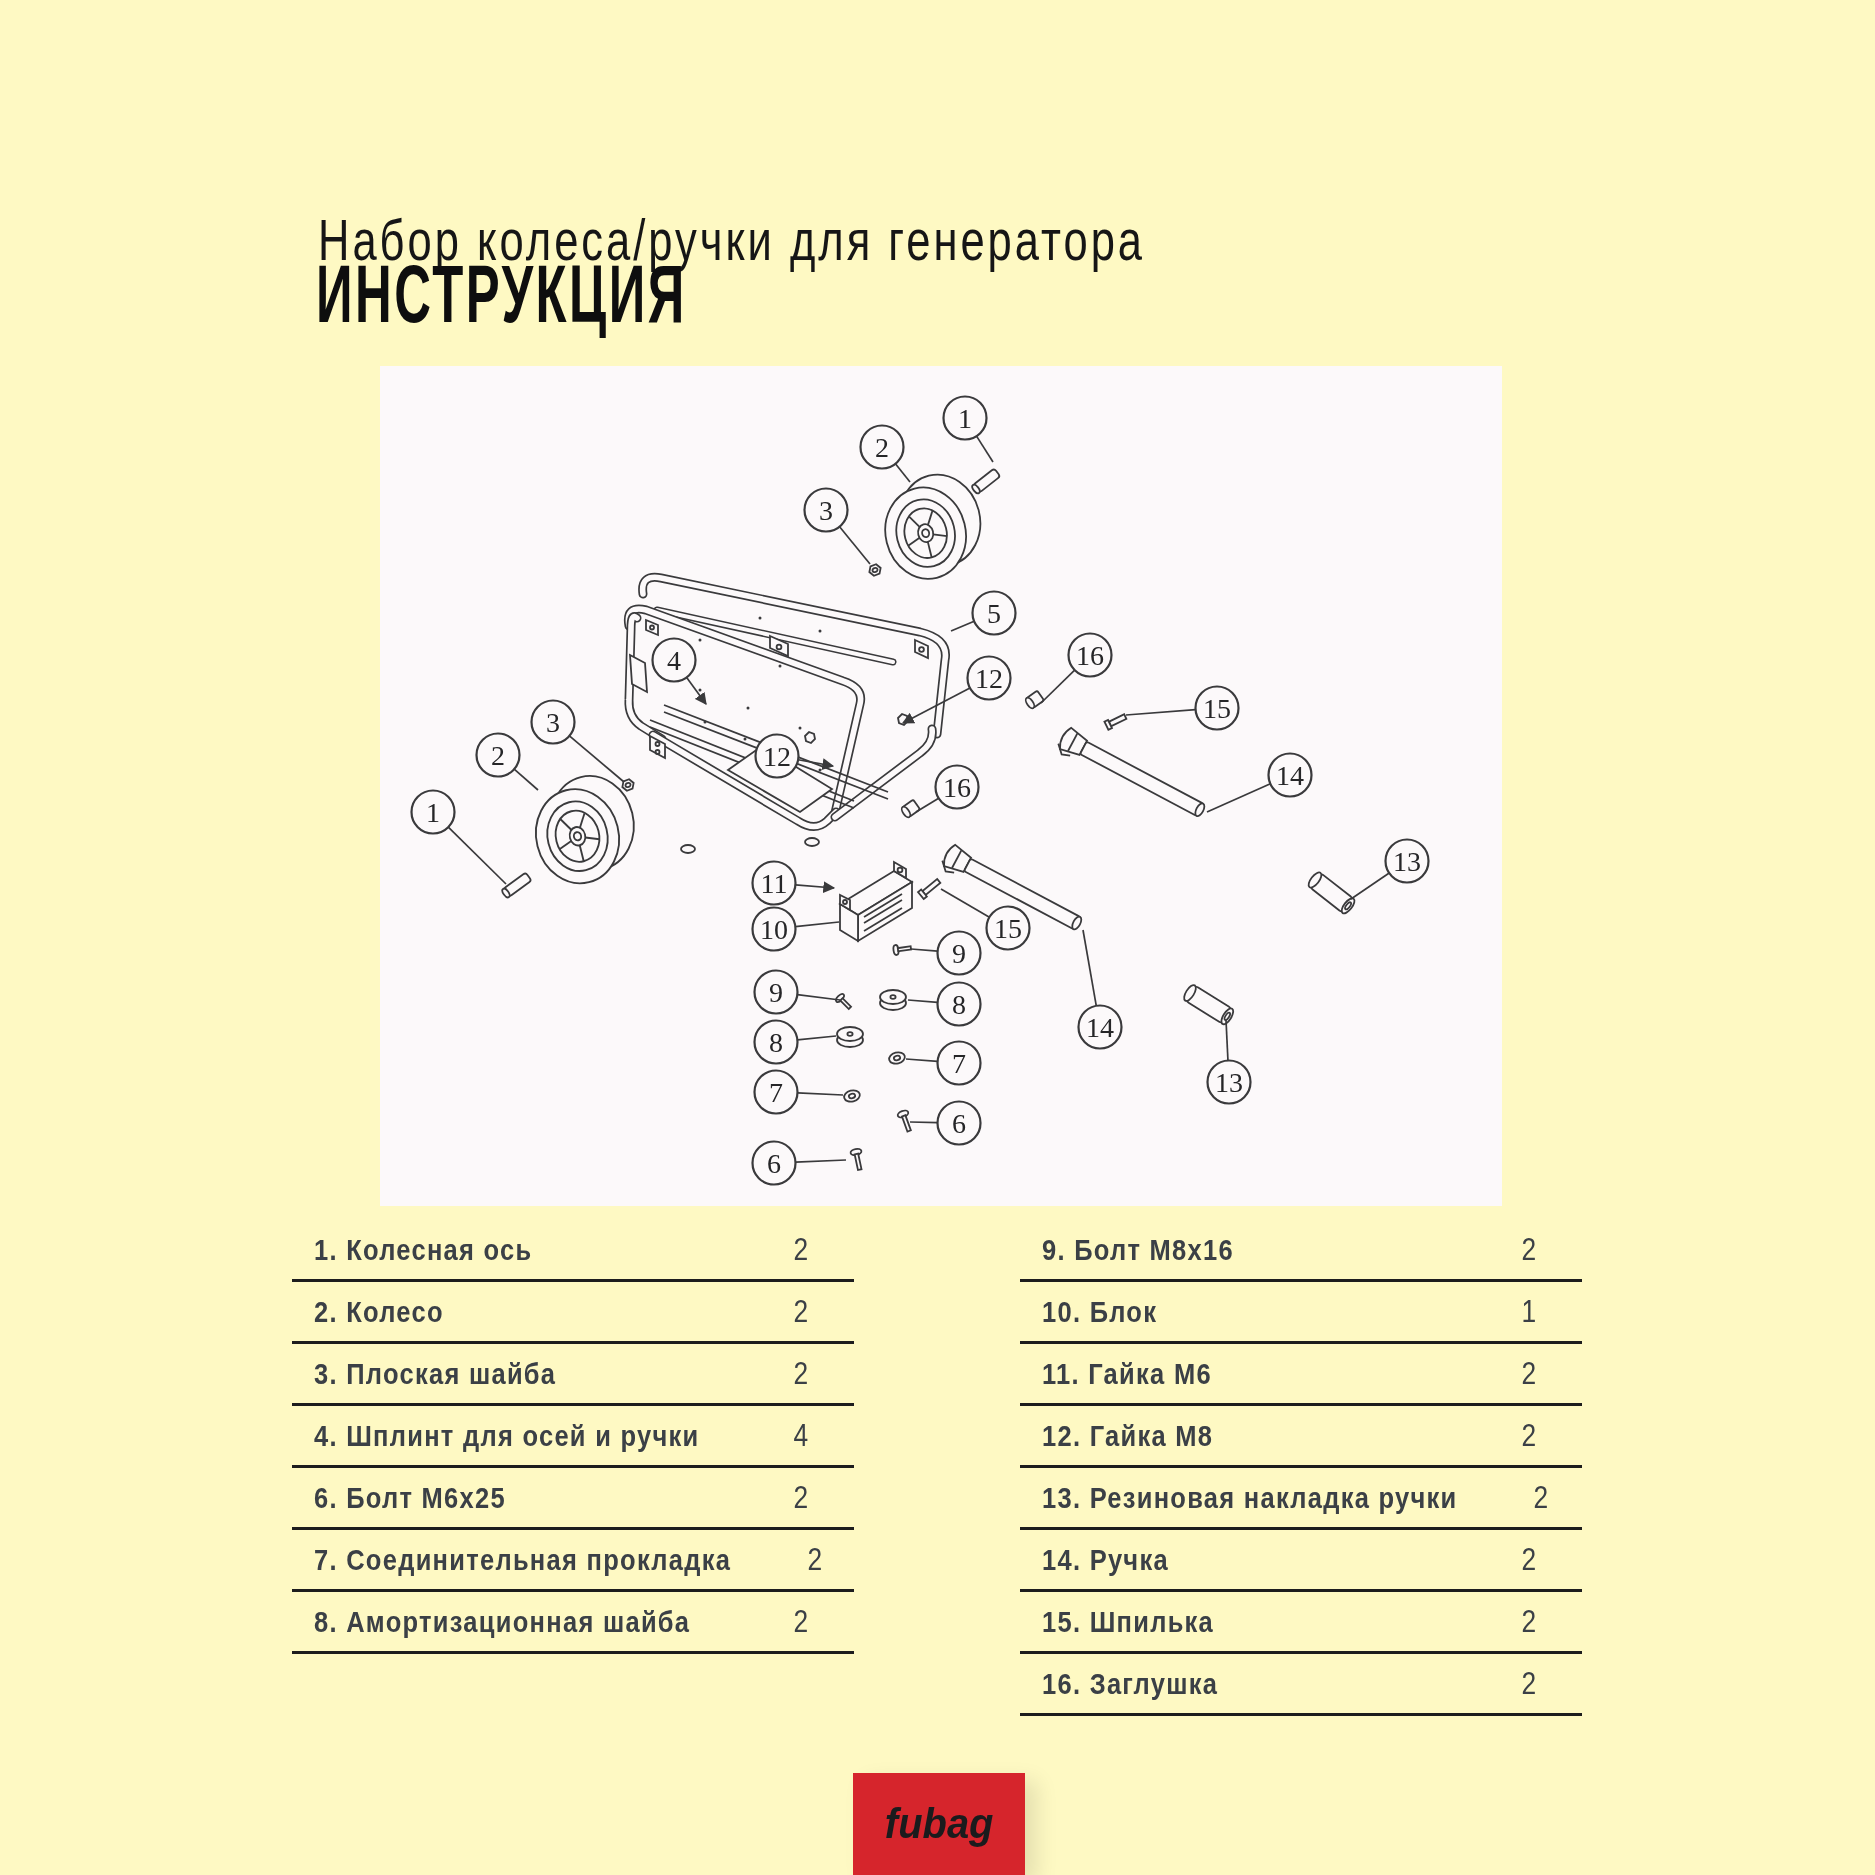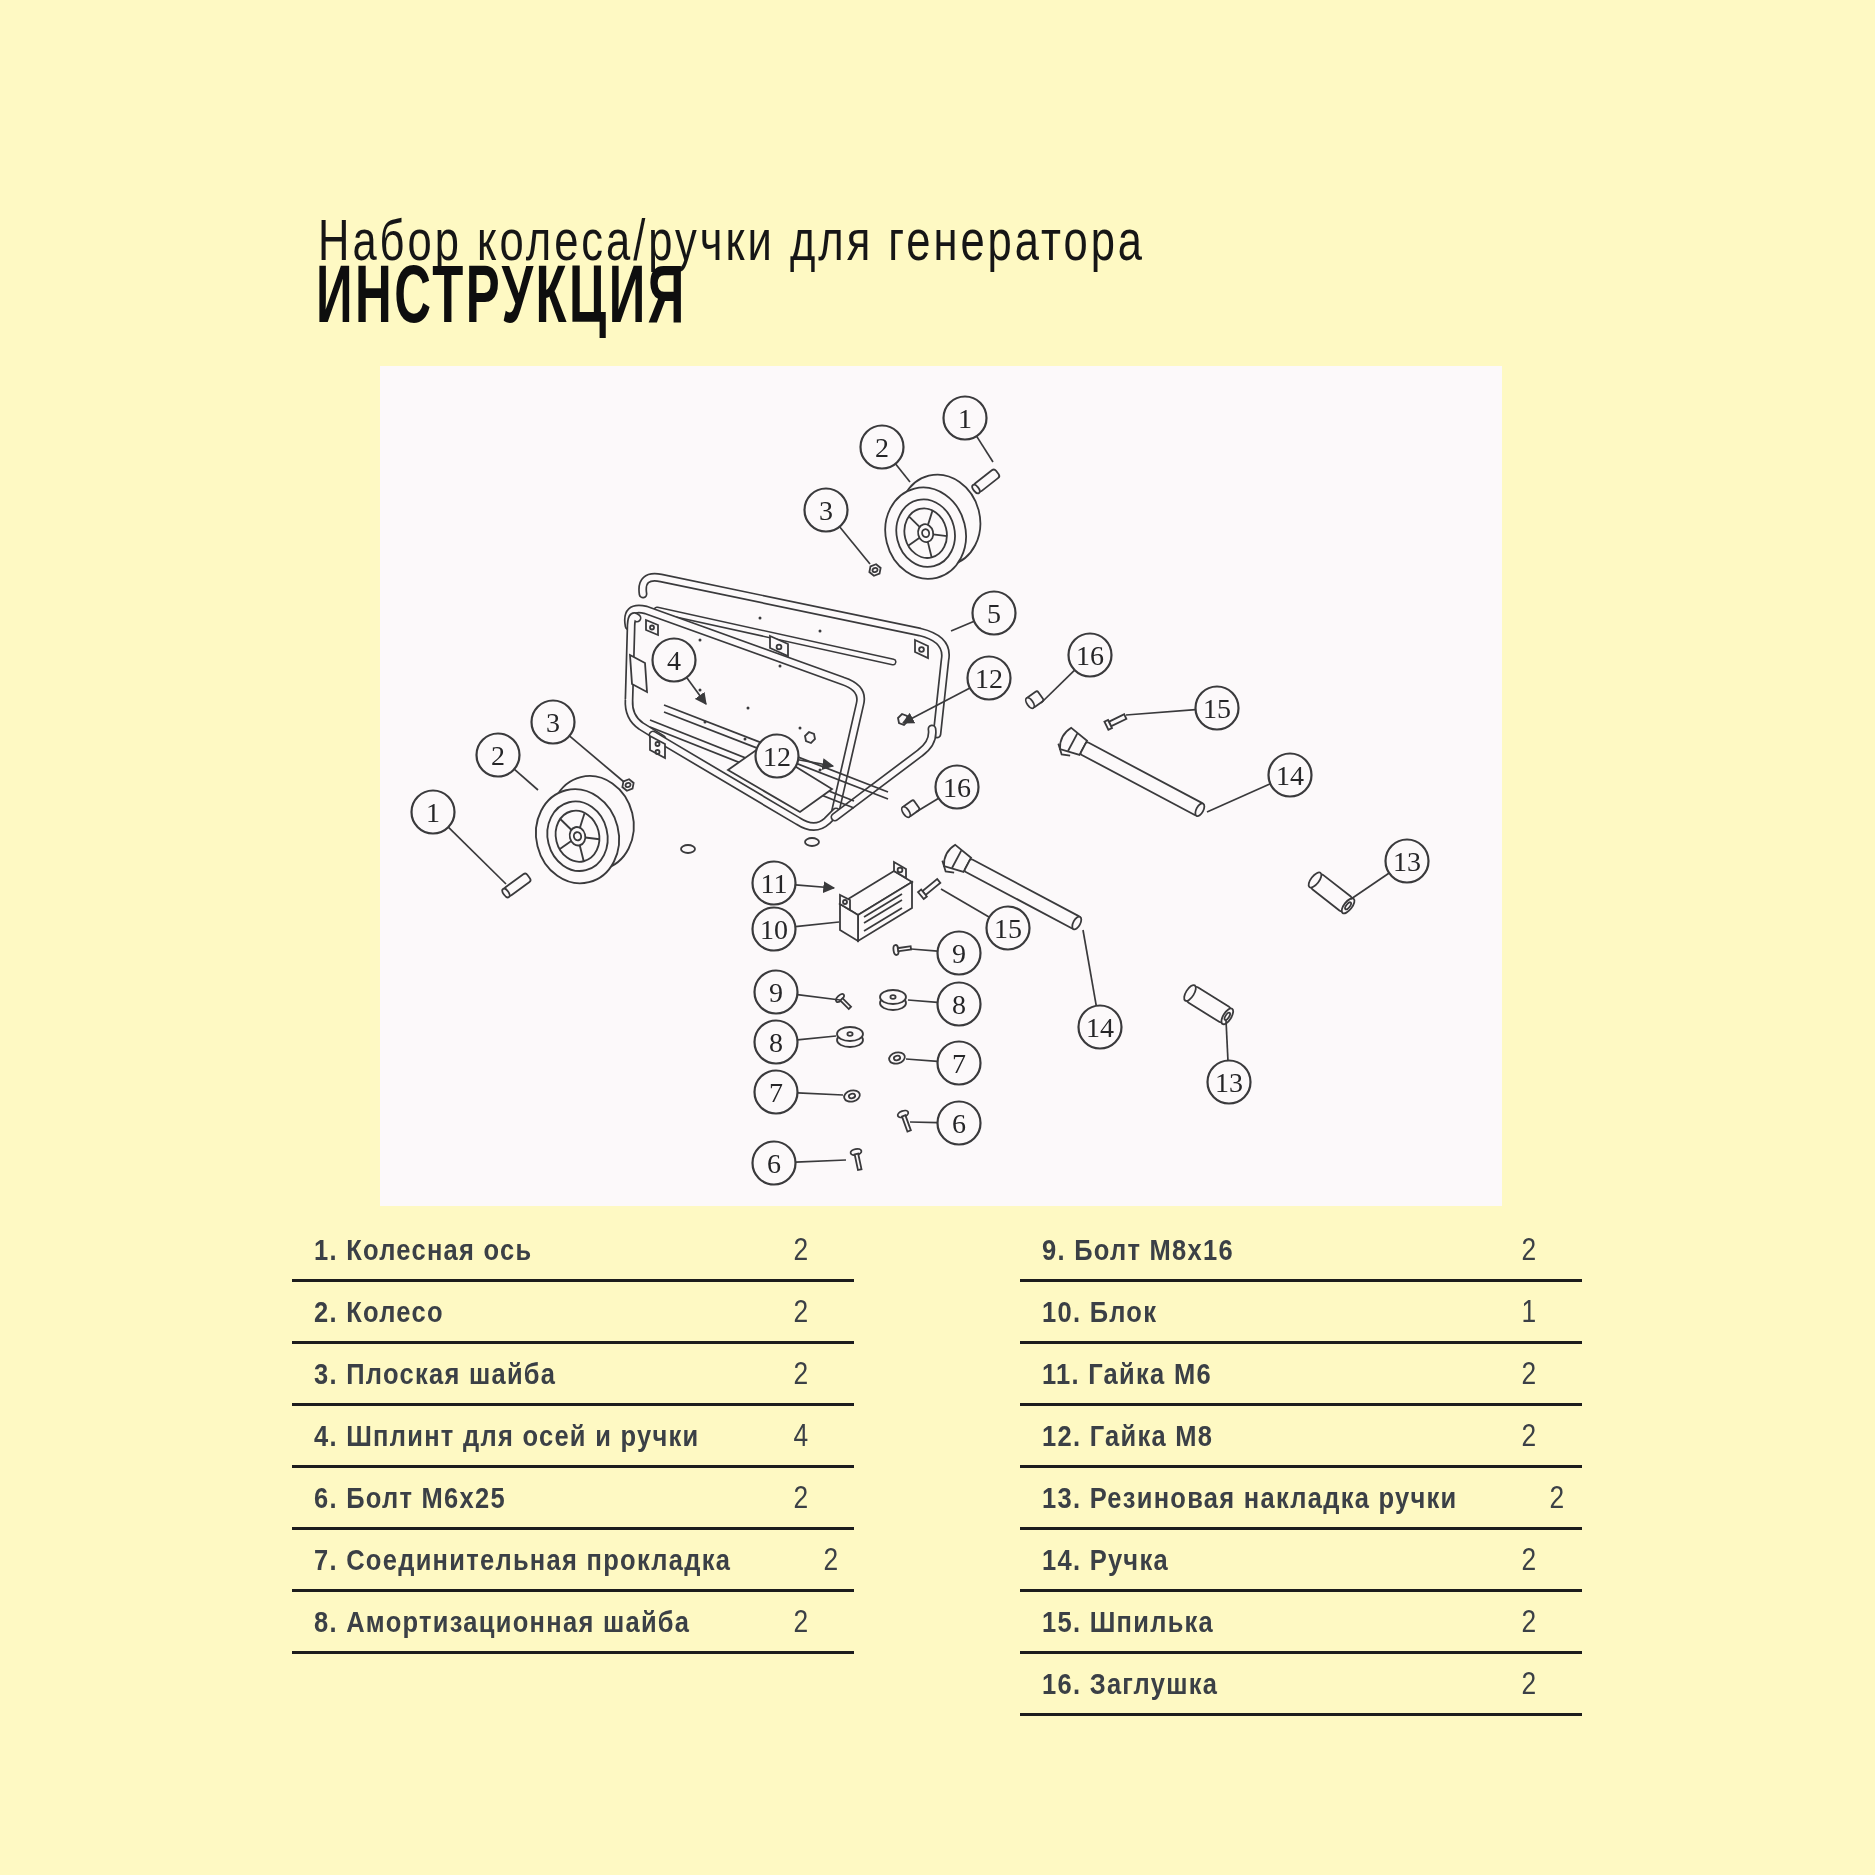--- a/index.html
+++ b/index.html
@@ -23,21 +23,21 @@
   .fw{fill:#fcf9fa;stroke:#3a3a3c;stroke-width:1.8;}
   .dot{fill:#3a3a3c;stroke:none;}
   .leader{fill:none;stroke:#3a3a3c;stroke-width:1.7;}
   .c-circle{fill:#fcf9fa;stroke:#3a3a3c;stroke-width:2.2;}
   .c-num{font-family:"Liberation Serif", serif;font-size:28px;fill:#262628;}
   
   .ptable{position:absolute;top:1220px;width:562px;}
   .ptable.left{left:292px;}
   .ptable.right{left:1020px;}
   .prow{height:62px;display:flex;align-items:center;justify-content:space-between;
-        border-bottom:3px solid #1d1d1d;padding:0 46px 0 22px;box-sizing:border-box;gap:16px;}
+        border-bottom:3px solid #1d1d1d;padding:0 46px 0 22px;box-sizing:border-box;}
   .pname{font-size:30px;font-weight:700;letter-spacing:1.5px;color:#3b4046;white-space:nowrap;
          transform:scaleX(0.85);transform-origin:left center;}
   .pqty{font-size:31px;font-weight:400;color:#3b4046;transform:scaleX(0.85);transform-origin:right center;}
   
   .logo{position:absolute;left:853px;top:1773px;width:172px;height:102px;display:flex;
         align-items:center;justify-content:center;box-shadow:12px 8px 20px rgba(0,0,0,0.10);}
   .logo-text{font-size:42px;font-weight:800;font-style:italic;letter-spacing:0px;
              transform:scaleX(0.95);}
 </style>
 </head>
@@ -419,14 +419,17 @@
       <span class="pname">15. Шпилька</span>
       <span class="pqty">2</span>
     </div>
 
     <div class="prow">
       <span class="pname">16. Заглушка</span>
       <span class="pqty">2</span>
     </div>
   </div>
 
+  <div class="logo" style="background: rgb(214, 37, 44);">
+    <span class="logo-text" style="color: rgb(27, 27, 29);">fubag</span>
+  </div>
 
 </div>
 
 </body></html>

